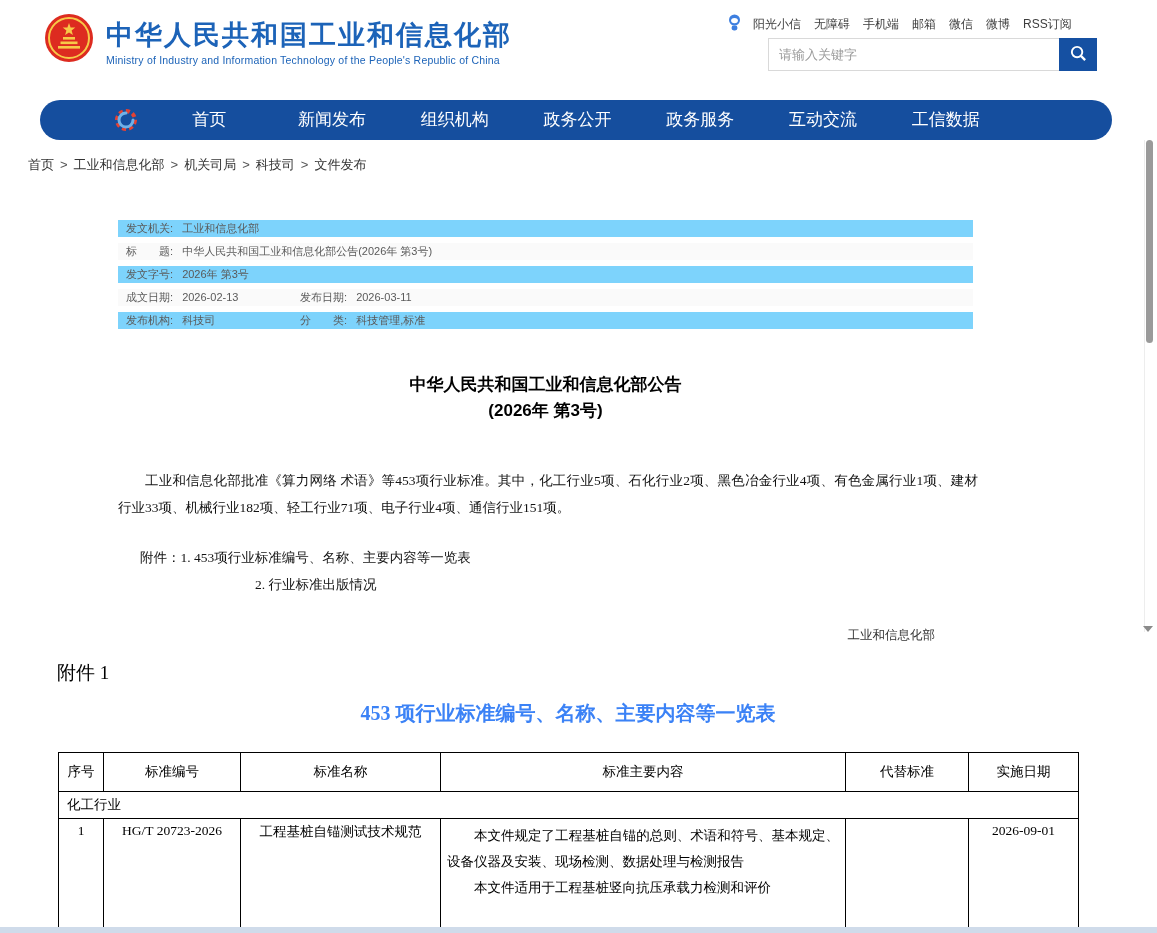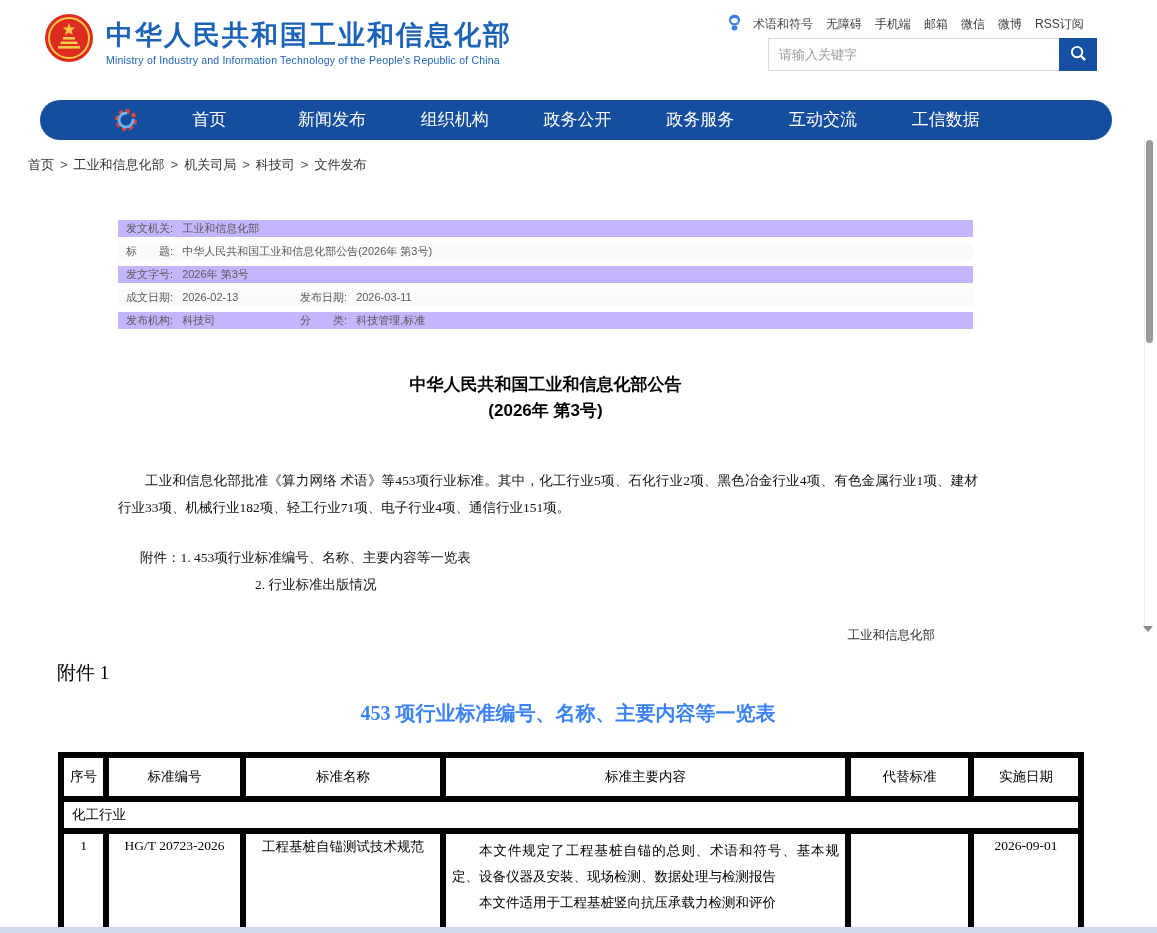--- a/index.html
+++ b/index.html
@@ -34,21 +34,21 @@
             line-height:40px;cursor:pointer;white-space:nowrap;}
 
   
   .breadcrumb{position:absolute;left:28px;top:156px;font-size:13px;color:#333;}
   .breadcrumb a{color:#333;text-decoration:none;cursor:pointer;}
   .crumb-sep{color:#555;margin:0 6px;}
 
   
   .doc-meta{position:absolute;left:118px;top:220px;width:855px;font-size:11px;color:#5a5a5a;}
   .meta-row{position:relative;height:17px;line-height:17px;margin-bottom:6px;padding-left:8px;}
-  .meta-row.odd{background:#c4b5fd;}
+  .meta-row.odd{background:#7dd3fc;}
   .meta-row.even{background:#fafafa;}
   .m-label{margin-right:6px;white-space:pre;}
   .pair2{position:absolute;left:182px;top:0;}
 
   
   .ann-title{position:absolute;left:118px;top:372px;width:855px;text-align:center;
              font-weight:bold;font-size:17px;color:#000;line-height:26px;}
   .ann-body{position:absolute;left:118px;top:467px;width:860px;
             font-family:Liberation Serif, serif;font-size:13.5px;color:#121212;
             line-height:27px;text-align:justify;text-indent:2em;}
@@ -60,21 +60,21 @@
              font-family:"Liberation Serif",serif;font-size:12.5px;color:#333;}
 
   
   .att-heading{position:absolute;left:57px;top:660px;font-family:"Liberation Serif",serif;
                font-size:19px;color:#000;}
   .table-title{position:absolute;left:58px;top:700px;width:1020px;text-align:center;
                font-family:"Liberation Serif",serif;font-weight:bold;font-size:20px;color:#3b82f6;}
 
   .std-table{position:absolute;left:58px;top:752px;width:1020px;border-collapse:collapse;
              table-layout:fixed;font-family:"Liberation Serif",serif;font-size:13.5px;color:#000;}
-  .std-table th,.std-table td{border:6px solid #000000;}
+  .std-table th,.std-table td{border:1px solid #000000;}
   .std-table th{height:36px;font-family:"Liberation Sans",sans-serif;font-weight:400;
                 font-size:13.5px;text-align:center;}
   .section-row td{height:24px;padding-left:8px;font-family:"Liberation Sans",sans-serif;
                   font-size:13.5px;text-align:left;}
   .data-row td{height:102px;vertical-align:top;padding:4px 6px;}
   .c-no,.c-code,.c-name,.c-date{text-align:center;}
   .c-content{text-align:justify;}
   .c-content p{margin:0;text-indent:2em;line-height:26px;}
   .partial-row td{height:40px;}
 
@@ -110,21 +110,21 @@
   </div>
 
   <div class="quick-links">
     <span class="mascot">
       <svg width="15" height="17" viewBox="0 0 15 17">
         <circle cx="7.5" cy="6" r="5.5" fill="#3d7fe0"></circle>
         <ellipse cx="7.5" cy="6.6" rx="3.4" ry="2.7" fill="#ffffff"></ellipse>
         <rect x="4.5" y="11.5" width="6" height="5" rx="2.4" fill="#3d7fe0"></rect>
       </svg>
     </span>
-    <a>术语和符号</a>
+    <a>阳光小信</a>
     <a>无障碍</a>
     <a>手机端</a>
     <a>邮箱</a>
     <a>微信</a>
     <a>微博</a>
     <a>RSS订阅</a>
   </div>
 
   <div class="search-bar">
     <input class="search-input" type="text" placeholder="请输入关键字" style="">

